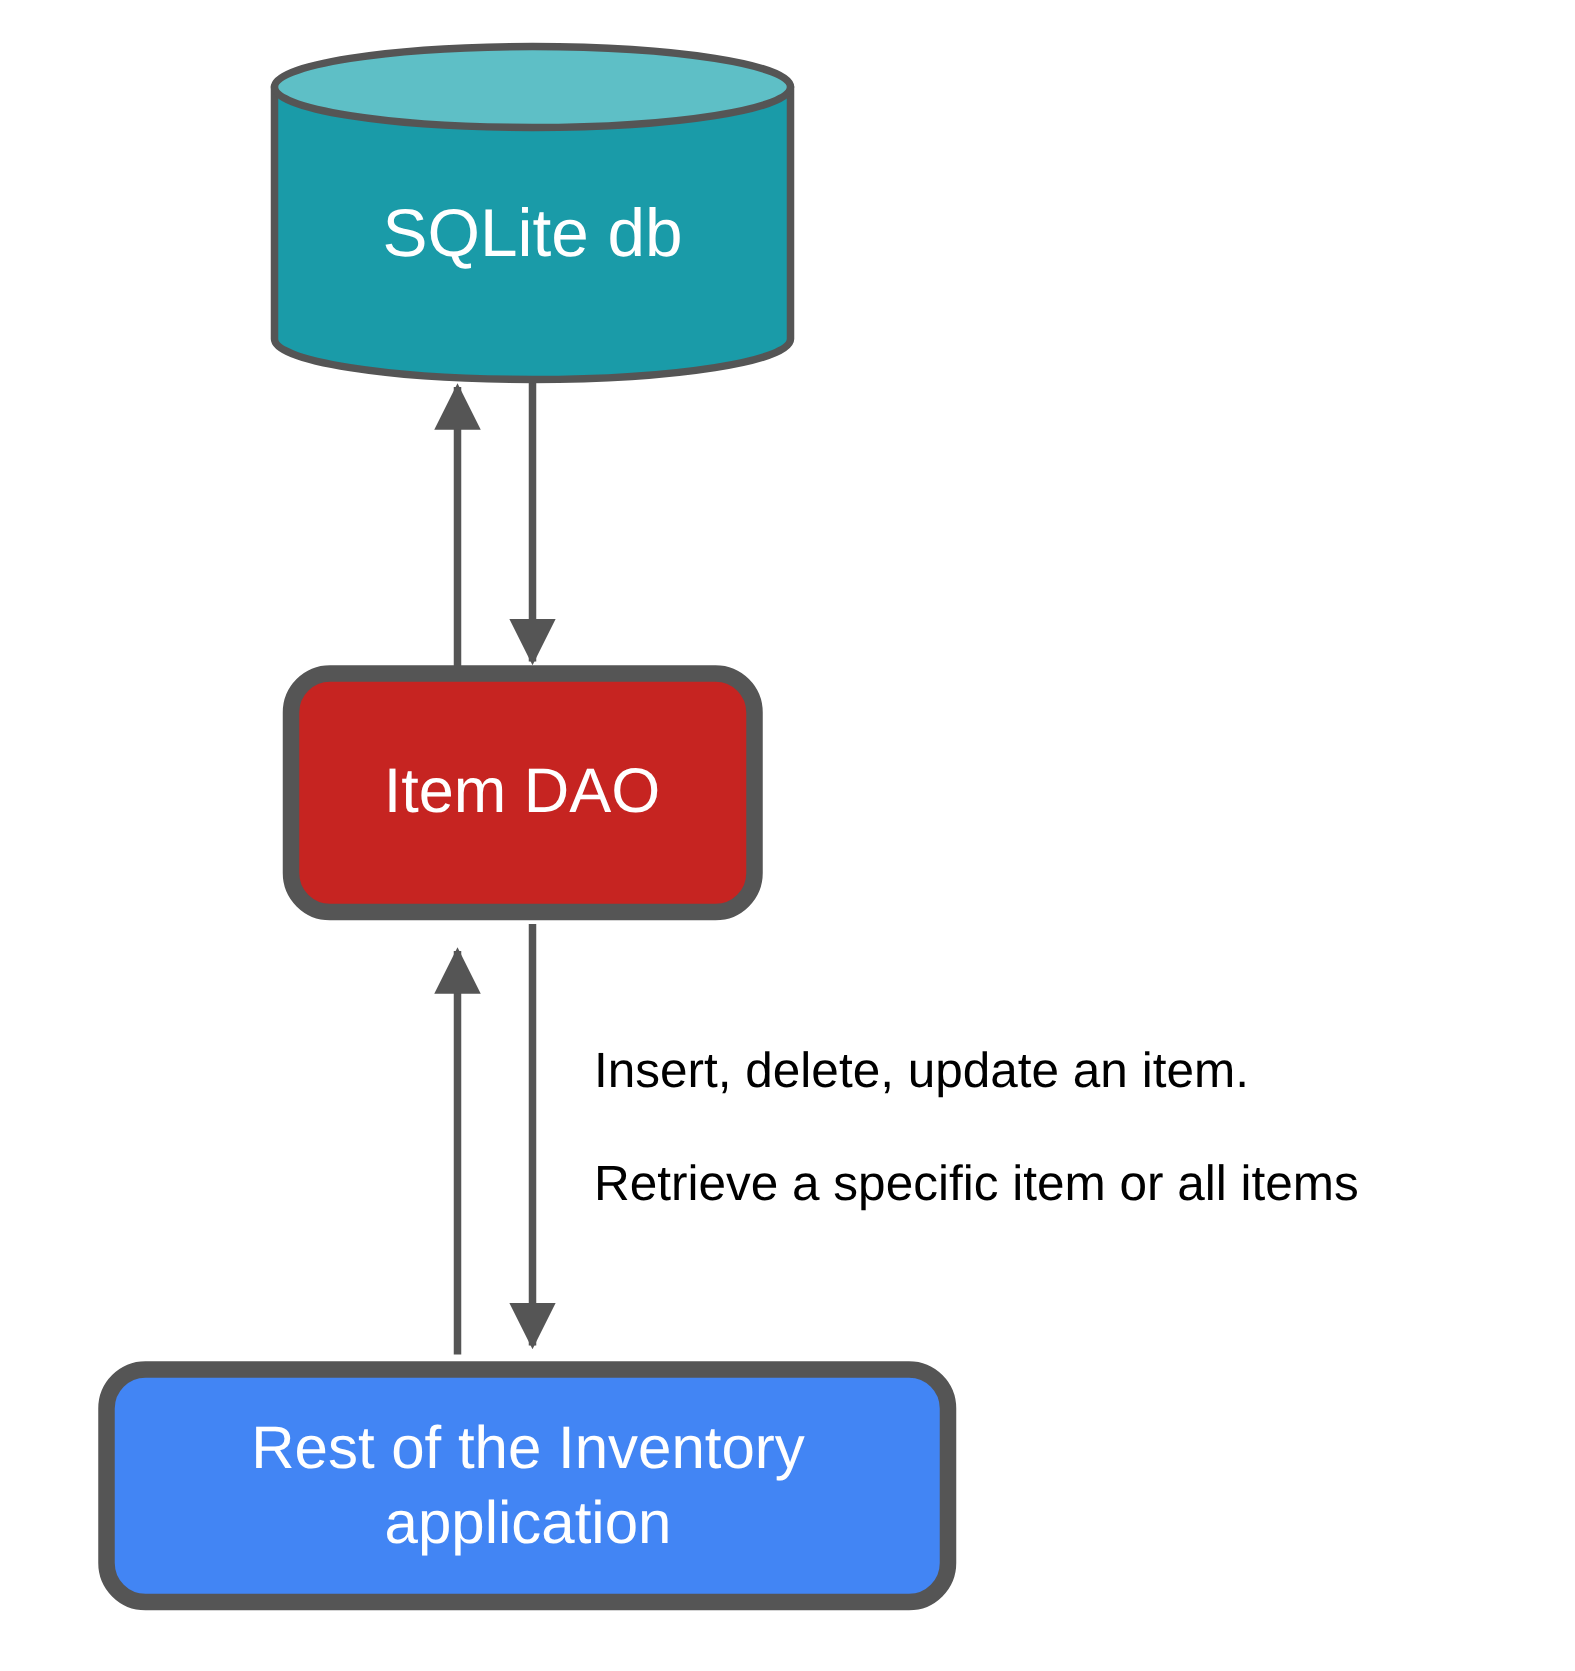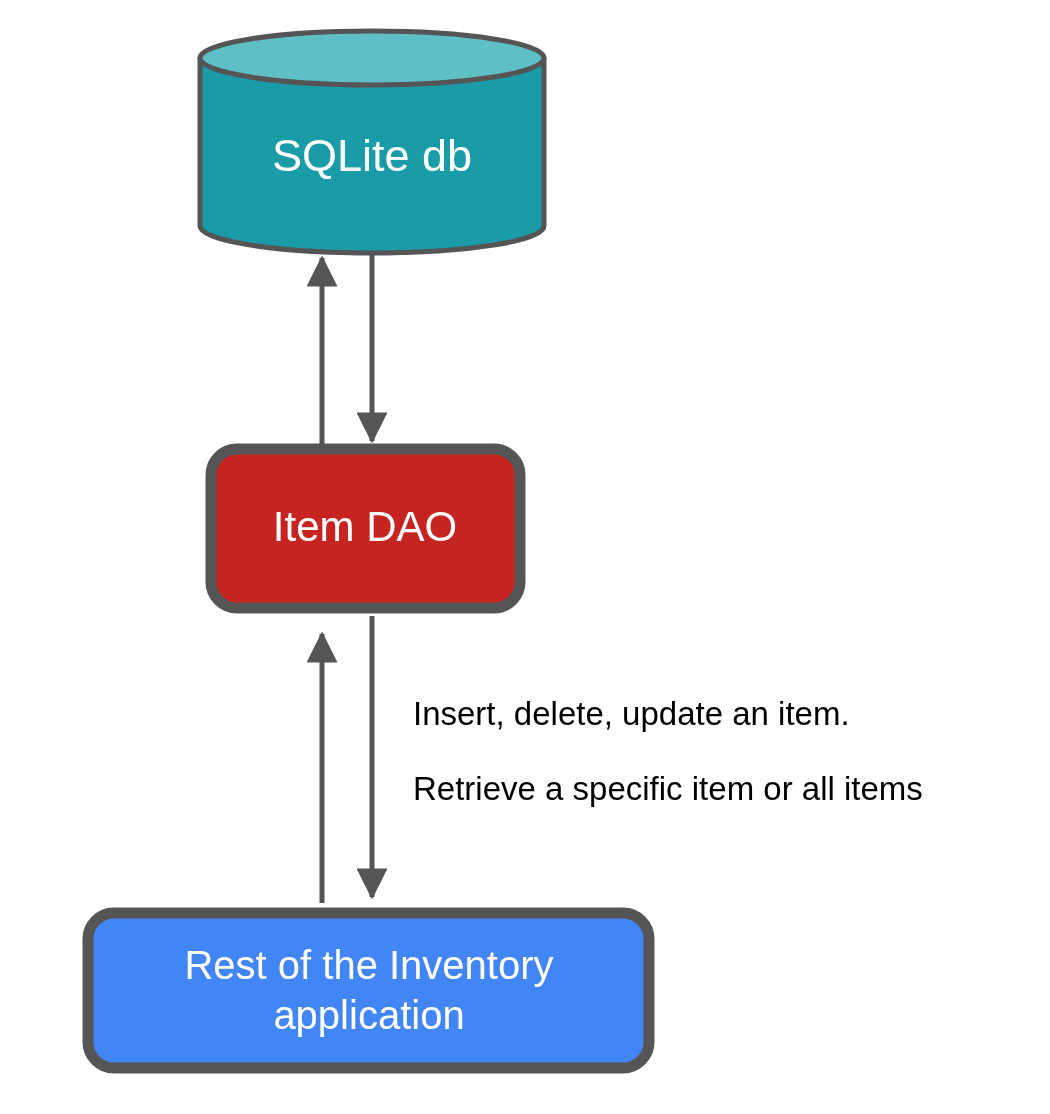--- a/index.html
+++ b/index.html
@@ -9,21 +9,21 @@
   }
   body {
     width: 1050px;
     height: 1114px;
     position: relative;
     overflow: hidden;
     font-family: "Liberation Sans", sans-serif;
   }
   #diagram-root {
     position: absolute;
-    left: 17px;
+    left: 0;
     top: 0;
     width: 982px;
     height: 1114px;
   }
   svg.diagram-canvas {
     position: absolute;
     left: 0;
     top: 0;
     width: 1050px;
     height: 1114px;

